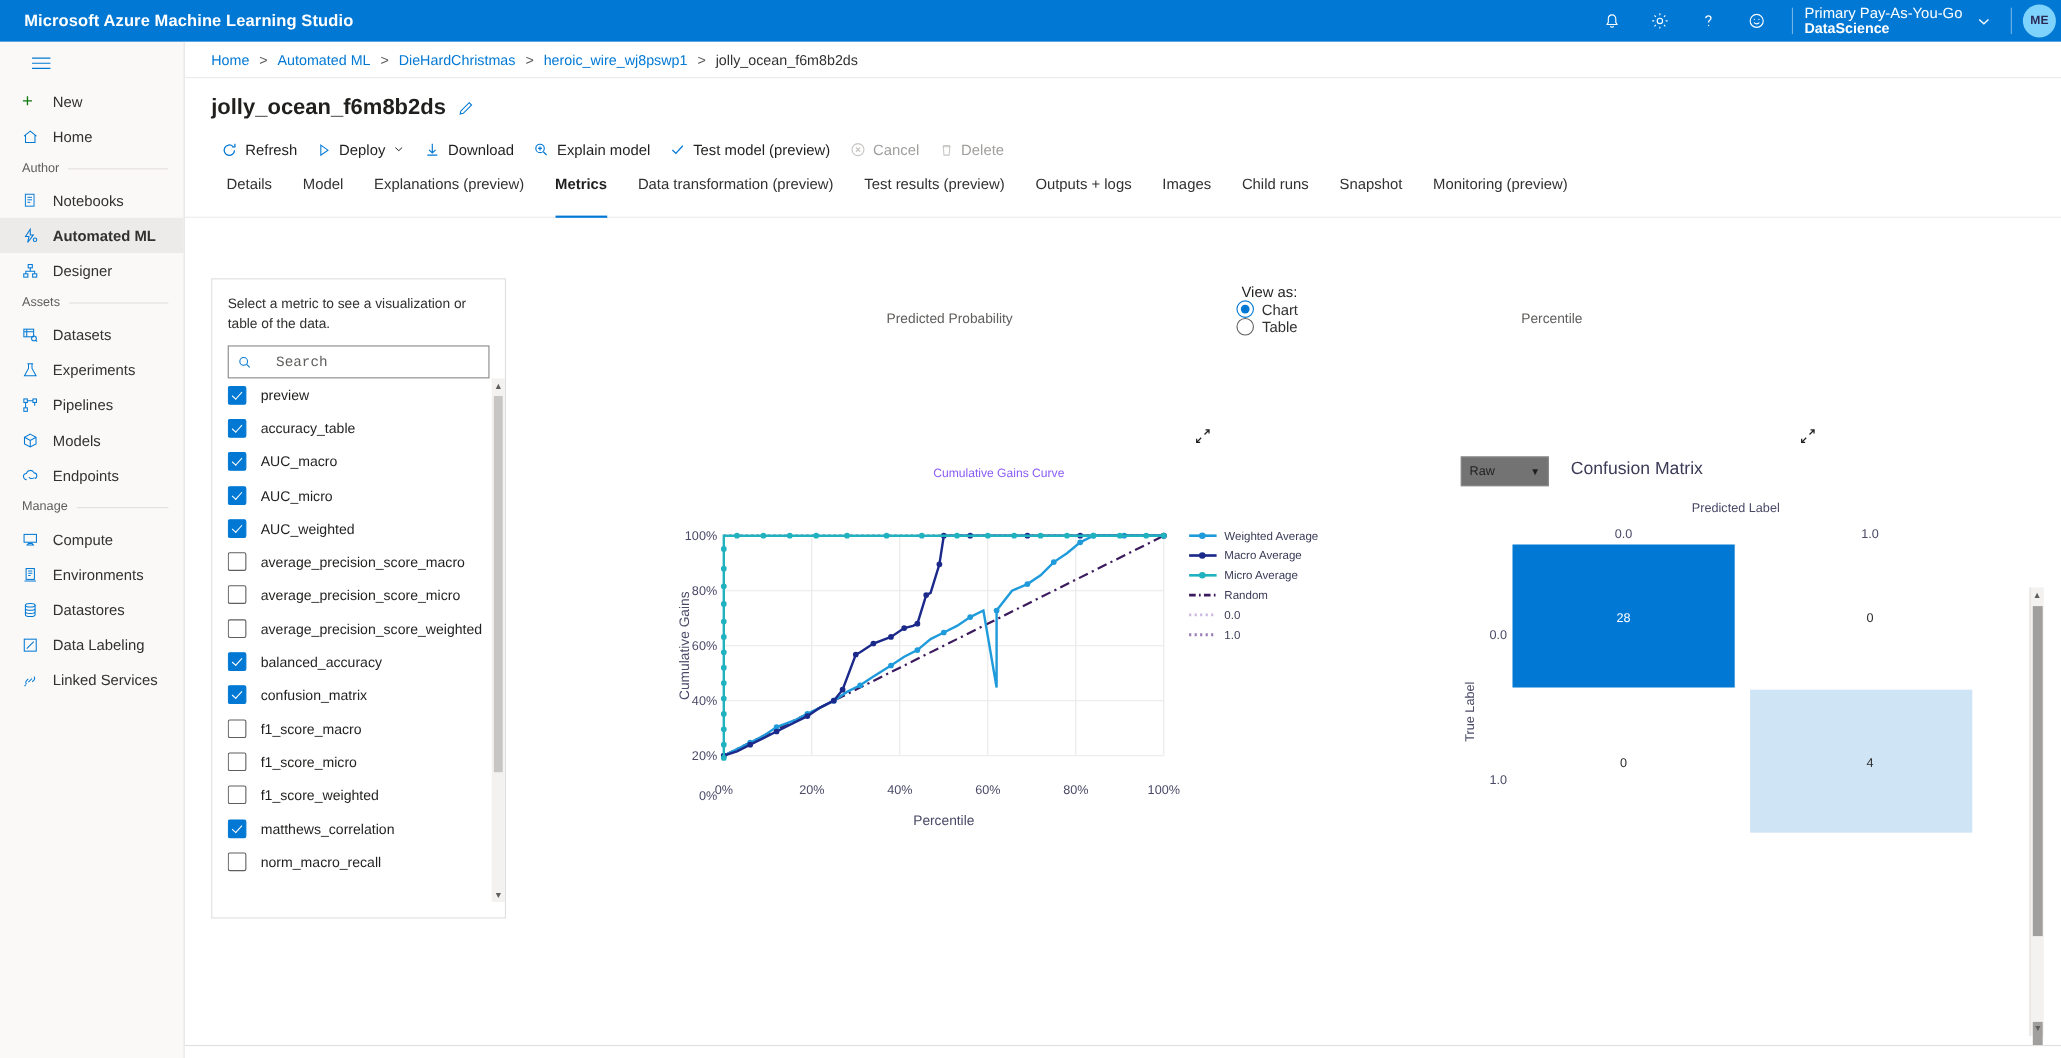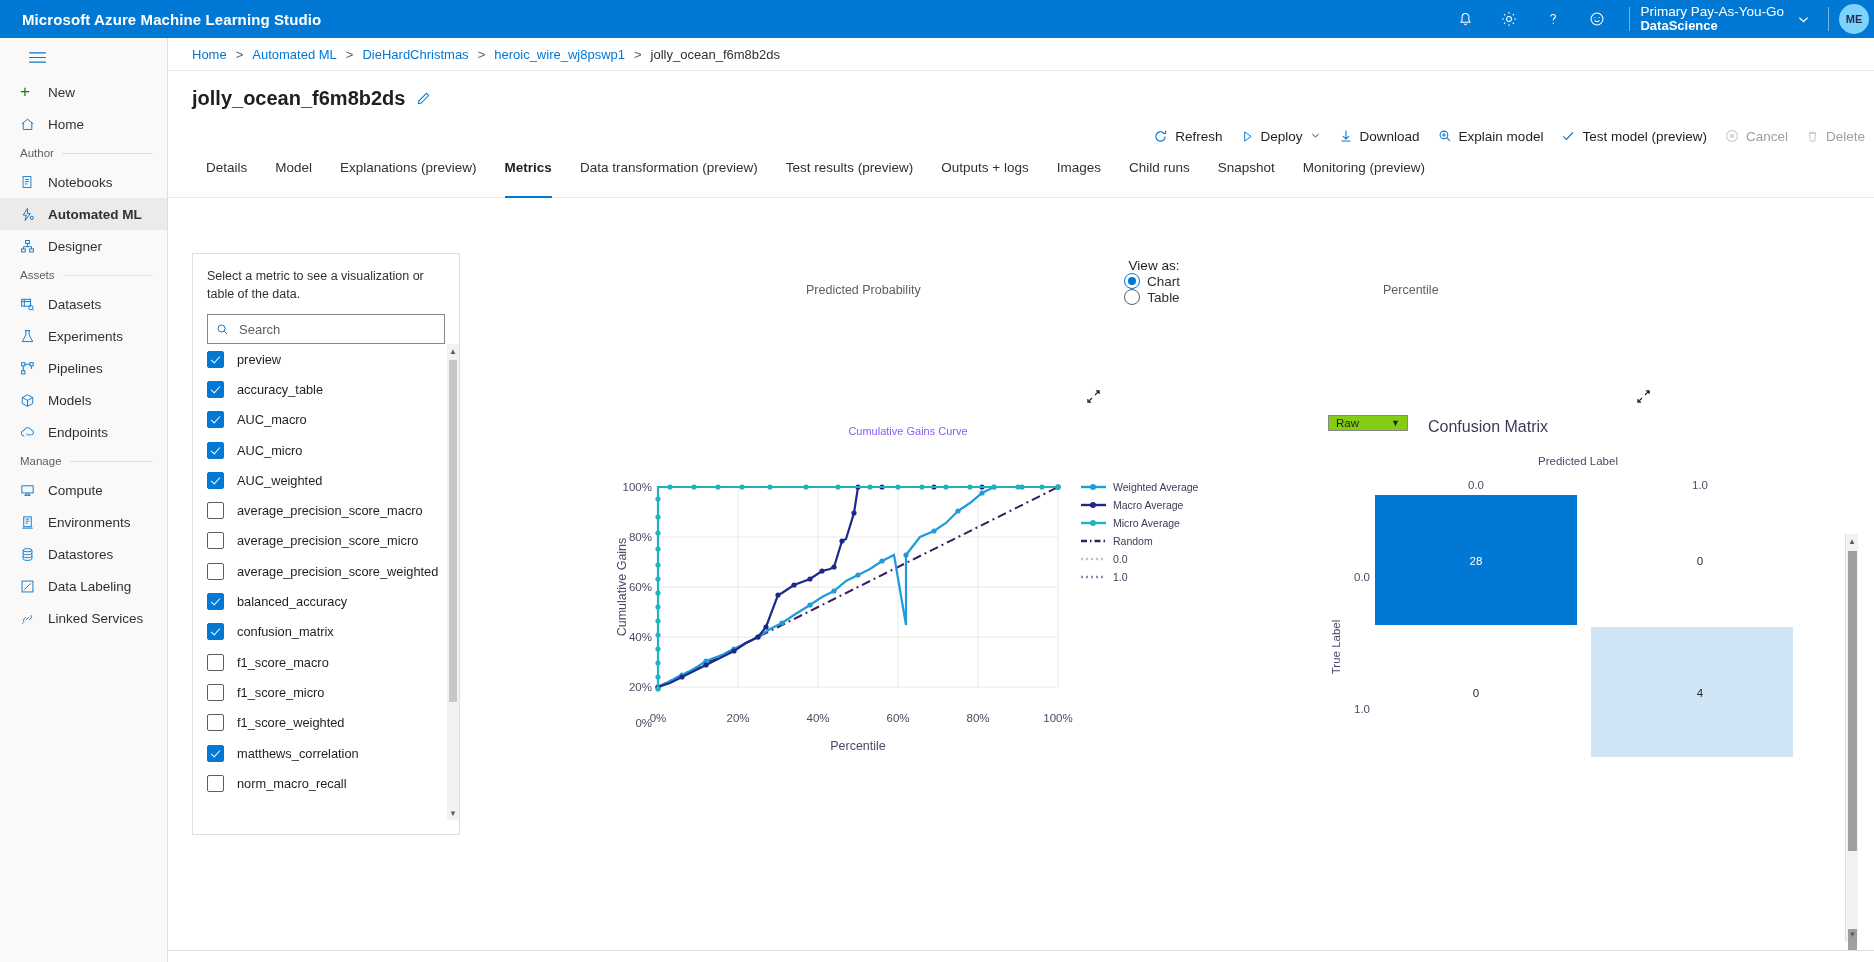--- a/index.html
+++ b/index.html
@@ -56,21 +56,21 @@
   #breadcrumb { height:33px; display:flex; align-items:center; padding-left:24px;
     border-bottom:1px solid #edebe9; font-size:13px; }
   #breadcrumb a { color:#0078d4; text-decoration:none; cursor:pointer; }
   #breadcrumb .sep { color:#605e5c; margin:0 9px; }
   #breadcrumb .cur { color:#323130; }
 
   #pagetitle { display:flex; align-items:center; padding:16px 0 8px 24px; }
   #pagetitle h1 { margin:0; font-size:20px; font-weight:600; color:#201f1e; }
   #edit-pencil { margin-left:11px; color:#0078d4; cursor:pointer; display:flex; }
 
-  #toolbar { display:flex; align-items:center; height:36px; padding-left:24px; gap:0;justify-content:flex-end; }
+  #toolbar { display:flex; align-items:center; height:36px; padding-left:24px; gap:0; }
   .tb-btn { display:flex; align-items:center; height:30px; padding:0 9px; cursor:pointer;
     font-size:13.5px; color:#201f1e; white-space:nowrap; }
   .tb-btn .ic { display:flex; align-items:center; margin-right:7px; color:#0078d4; }
   .tb-btn.disabled { color:#a19f9d; }
   .tb-btn.disabled .ic { color:#c8c6c4; }
   .tb-caret { margin-left:7px; color:#201f1e; font-size:9px; }
 
   #tabs { display:flex; height:38px; padding-left:24px;
     border-bottom:1px solid #edebe9; margin-top:6px; }
   .tab { font-size:13.5px; color:#323130; padding:0 14px 9px 14px; cursor:pointer; position:relative; }
@@ -82,22 +82,22 @@
   #metricpanel {
     position:absolute; left:24px; top:215px; width:268px; height:582px;
     border:1px solid #e1dfdd; background:#fff;
   }
   #mp-help { font-size:12.5px; color:#323130; line-height:1.45; padding:13px 14px 0 14px; }
   #mp-search {
     margin:11px 14px 0 14px; height:30px; border:1px solid #8a8886; display:flex; align-items:center;
     padding:0 8px; background:#fff;
   }
   #mp-search .mag { color:#0078d4; display:flex; margin-right:8px; }
-  #mp-search input { border:0; outline:0; width:100%; font-size:13px; font-family:Liberation Sans, sans-serif;
-    color:#ec4899; background:transparent; }
+  #mp-search input { border:0; outline:0; width:100%; font-size:13px; font-family:Liberation Mono, monospace;
+    color:#ec4899; background:transparent;margin-left:12px; }
   #mp-search input::placeholder { color:#605e5c; }
   #mp-list { position:absolute; left:14px; top:90px; right:8px; bottom:14px; overflow:hidden; }
   .mp-row { display:flex; align-items:center; height:30.3px; }
   .cb { width:17px; height:17px; border:1px solid #605e5c; border-radius:2px; background:#fff;
     margin-right:13px; flex:none; }
   .cb.on { background:#0078d4; border-color:#0078d4; position:relative; }
   .cb.on::after { content:""; position:absolute; left:5px; top:2px; width:4px; height:8px;
     border:solid #fff; border-width:0 1.8px 1.8px 0; transform:rotate(42deg); }
   .mp-label { font-size:12.8px; color:#201f1e; white-space:nowrap; }
   
@@ -121,21 +121,21 @@
   .toptitle { position:absolute; font-size:12.5px; color:#605e5c; }
   .expand { position:absolute; color:#201f1e; cursor:pointer; }
 
   .plot-title { text-align:center; font-size:11px; color:#8b5cf6; }
   .axis-label { font-size:12.5px; fill:#4a4a68; }
   .tick { font-size:11.5px; fill:#4a4a68; }
   .legend-txt { font-size:10.5px; fill:#3b3b58; }
 
   
   #cm-select {
-    position:absolute; width:80px; height:16px; border:1px solid #8a8886; background:#84cc16;
+    position:absolute; width:80px; height:27px; border:1px solid #8a8886; background:#737373;
     display:flex; align-items:center; justify-content:space-between; padding:0 7px;
     font-size:11.5px; color:#201f1e; cursor:pointer;
   }
   #cm-title { position:absolute; font-size:16px; color:#3b3b58; }
   .cm-txt { font-size:11.5px; fill:#4a4a68; }
 
   
   #pagescroll { position:absolute; right:0; top:281px; width:13px; bottom:10px; background:#f3f2f1;
     border-left:1px solid #e1dfdd; }
   #pagescroll .ar { height:15px; display:flex; align-items:center; justify-content:center;

